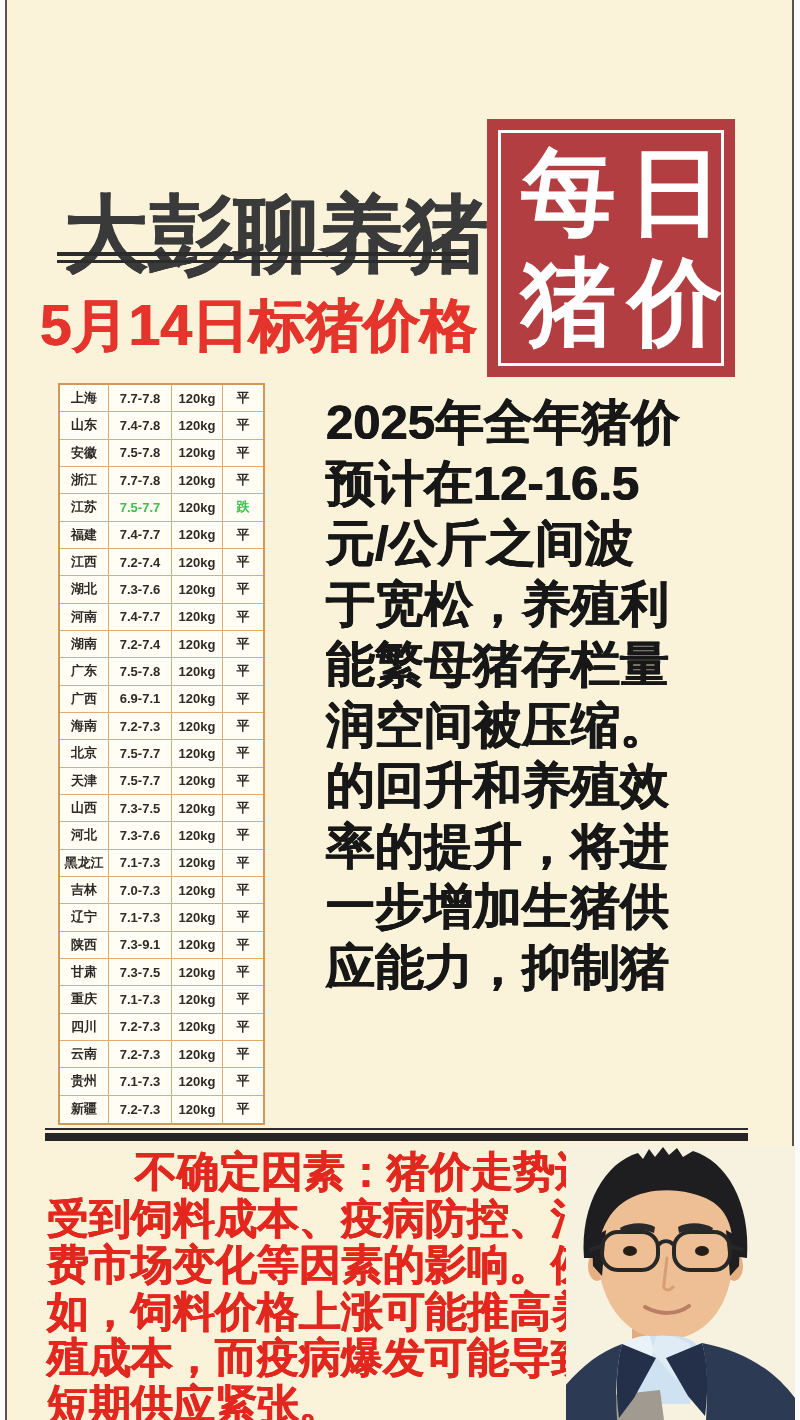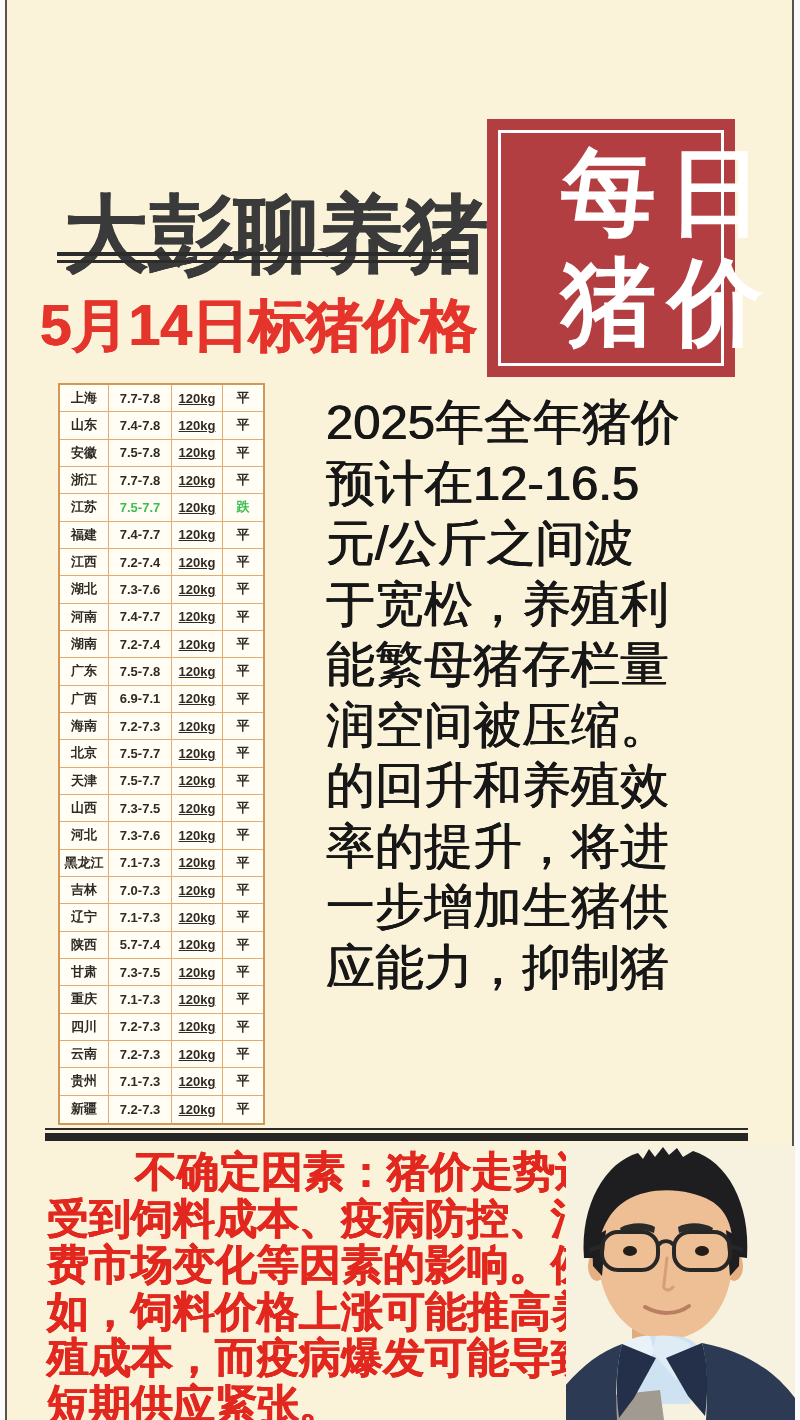--- a/index.html
+++ b/index.html
@@ -31,21 +31,21 @@
     letter-spacing:0px;white-space:nowrap;text-align:center;
   }
 
   .daily-badge{
     position:absolute;left:487px;top:119px;width:248px;height:258px;
     background:#b23e42;box-sizing:border-box;
   }
   .daily-badge .inner{
     position:absolute;left:11px;top:11px;right:11px;bottom:11px;
     border:3px solid #ffffff;
-    display:flex;flex-direction:column;justify-content:space-evenly;padding-left:40px;
+    display:flex;flex-direction:column;justify-content:space-evenly;
   }
   .badge-row{
     display:flex;justify-content:space-between;align-items:center;
     padding:0 16px 0 20px;
     font-family:"Liberation Serif","DejaVu Serif",serif;
     font-weight:bold;color:#ffffff;font-size:95px;line-height:100px;
     letter-spacing:12px;white-space:nowrap;
   }
 
   
@@ -54,26 +54,26 @@
     border:2px solid #cf9a58;background:#fffdf4;
     display:flex;flex-direction:column;justify-content:space-between;
   }
   .t-row{display:flex;height:27.333px;flex:none;border-bottom:1px solid #e2ab72;box-sizing:border-box;}
   .t-row:last-child{border-bottom:none;}
   .t-cell{
     display:flex;align-items:center;justify-content:center;
     border-right:1px solid #e2ab72;box-sizing:border-box;
     font-size:13px;font-weight:bold;color:#2e2a26;letter-spacing:0;
   }
-  .t-cell.c1{width:49px;} .t-cell.c2{width:63px;} .t-cell.c3{width:51px;text-decoration:underline;} .t-cell.c4{width:40px;border-right:none;}
+  .t-cell.c1{width:49px;} .t-cell.c2{width:63px;} .t-cell.c3{width:51px;} .t-cell.c4{width:40px;border-right:none;}
   .t-row.hl .c2,.t-row.hl .c4{color:#3bbf4f;}
 
   .analysis{
     position:absolute;left:326px;top:392px;width:430px;
-    font-size:49px;line-height:60.5px;font-weight:400;color:#171717;
+    font-size:49px;line-height:60.5px;font-weight:700;color:#171717;
     white-space:nowrap;
   }
 
   .divider-thin{position:absolute;left:45px;top:1128px;width:703px;height:2px;background:#2b2b2b;}
   .divider-thick{position:absolute;left:45px;top:1133px;width:703px;height:8px;background:#262626;}
 
   .uncertainty{
     position:absolute;left:47px;top:1149px;width:520px;
     font-size:42px;line-height:46.5px;font-weight:900;color:#e2271f;
     white-space:nowrap;
@@ -221,21 +221,21 @@
         <div class="t-cell c4">平</div>
       </div>
       <div class="t-row">
         <div class="t-cell c1">辽宁</div>
         <div class="t-cell c2">7.1-7.3</div>
         <div class="t-cell c3">120kg</div>
         <div class="t-cell c4">平</div>
       </div>
       <div class="t-row">
         <div class="t-cell c1">陕西</div>
-        <div class="t-cell c2">5.7-7.4</div>
+        <div class="t-cell c2">7.3-9.1</div>
         <div class="t-cell c3">120kg</div>
         <div class="t-cell c4">平</div>
       </div>
       <div class="t-row">
         <div class="t-cell c1">甘肃</div>
         <div class="t-cell c2">7.3-7.5</div>
         <div class="t-cell c3">120kg</div>
         <div class="t-cell c4">平</div>
       </div>
       <div class="t-row">

